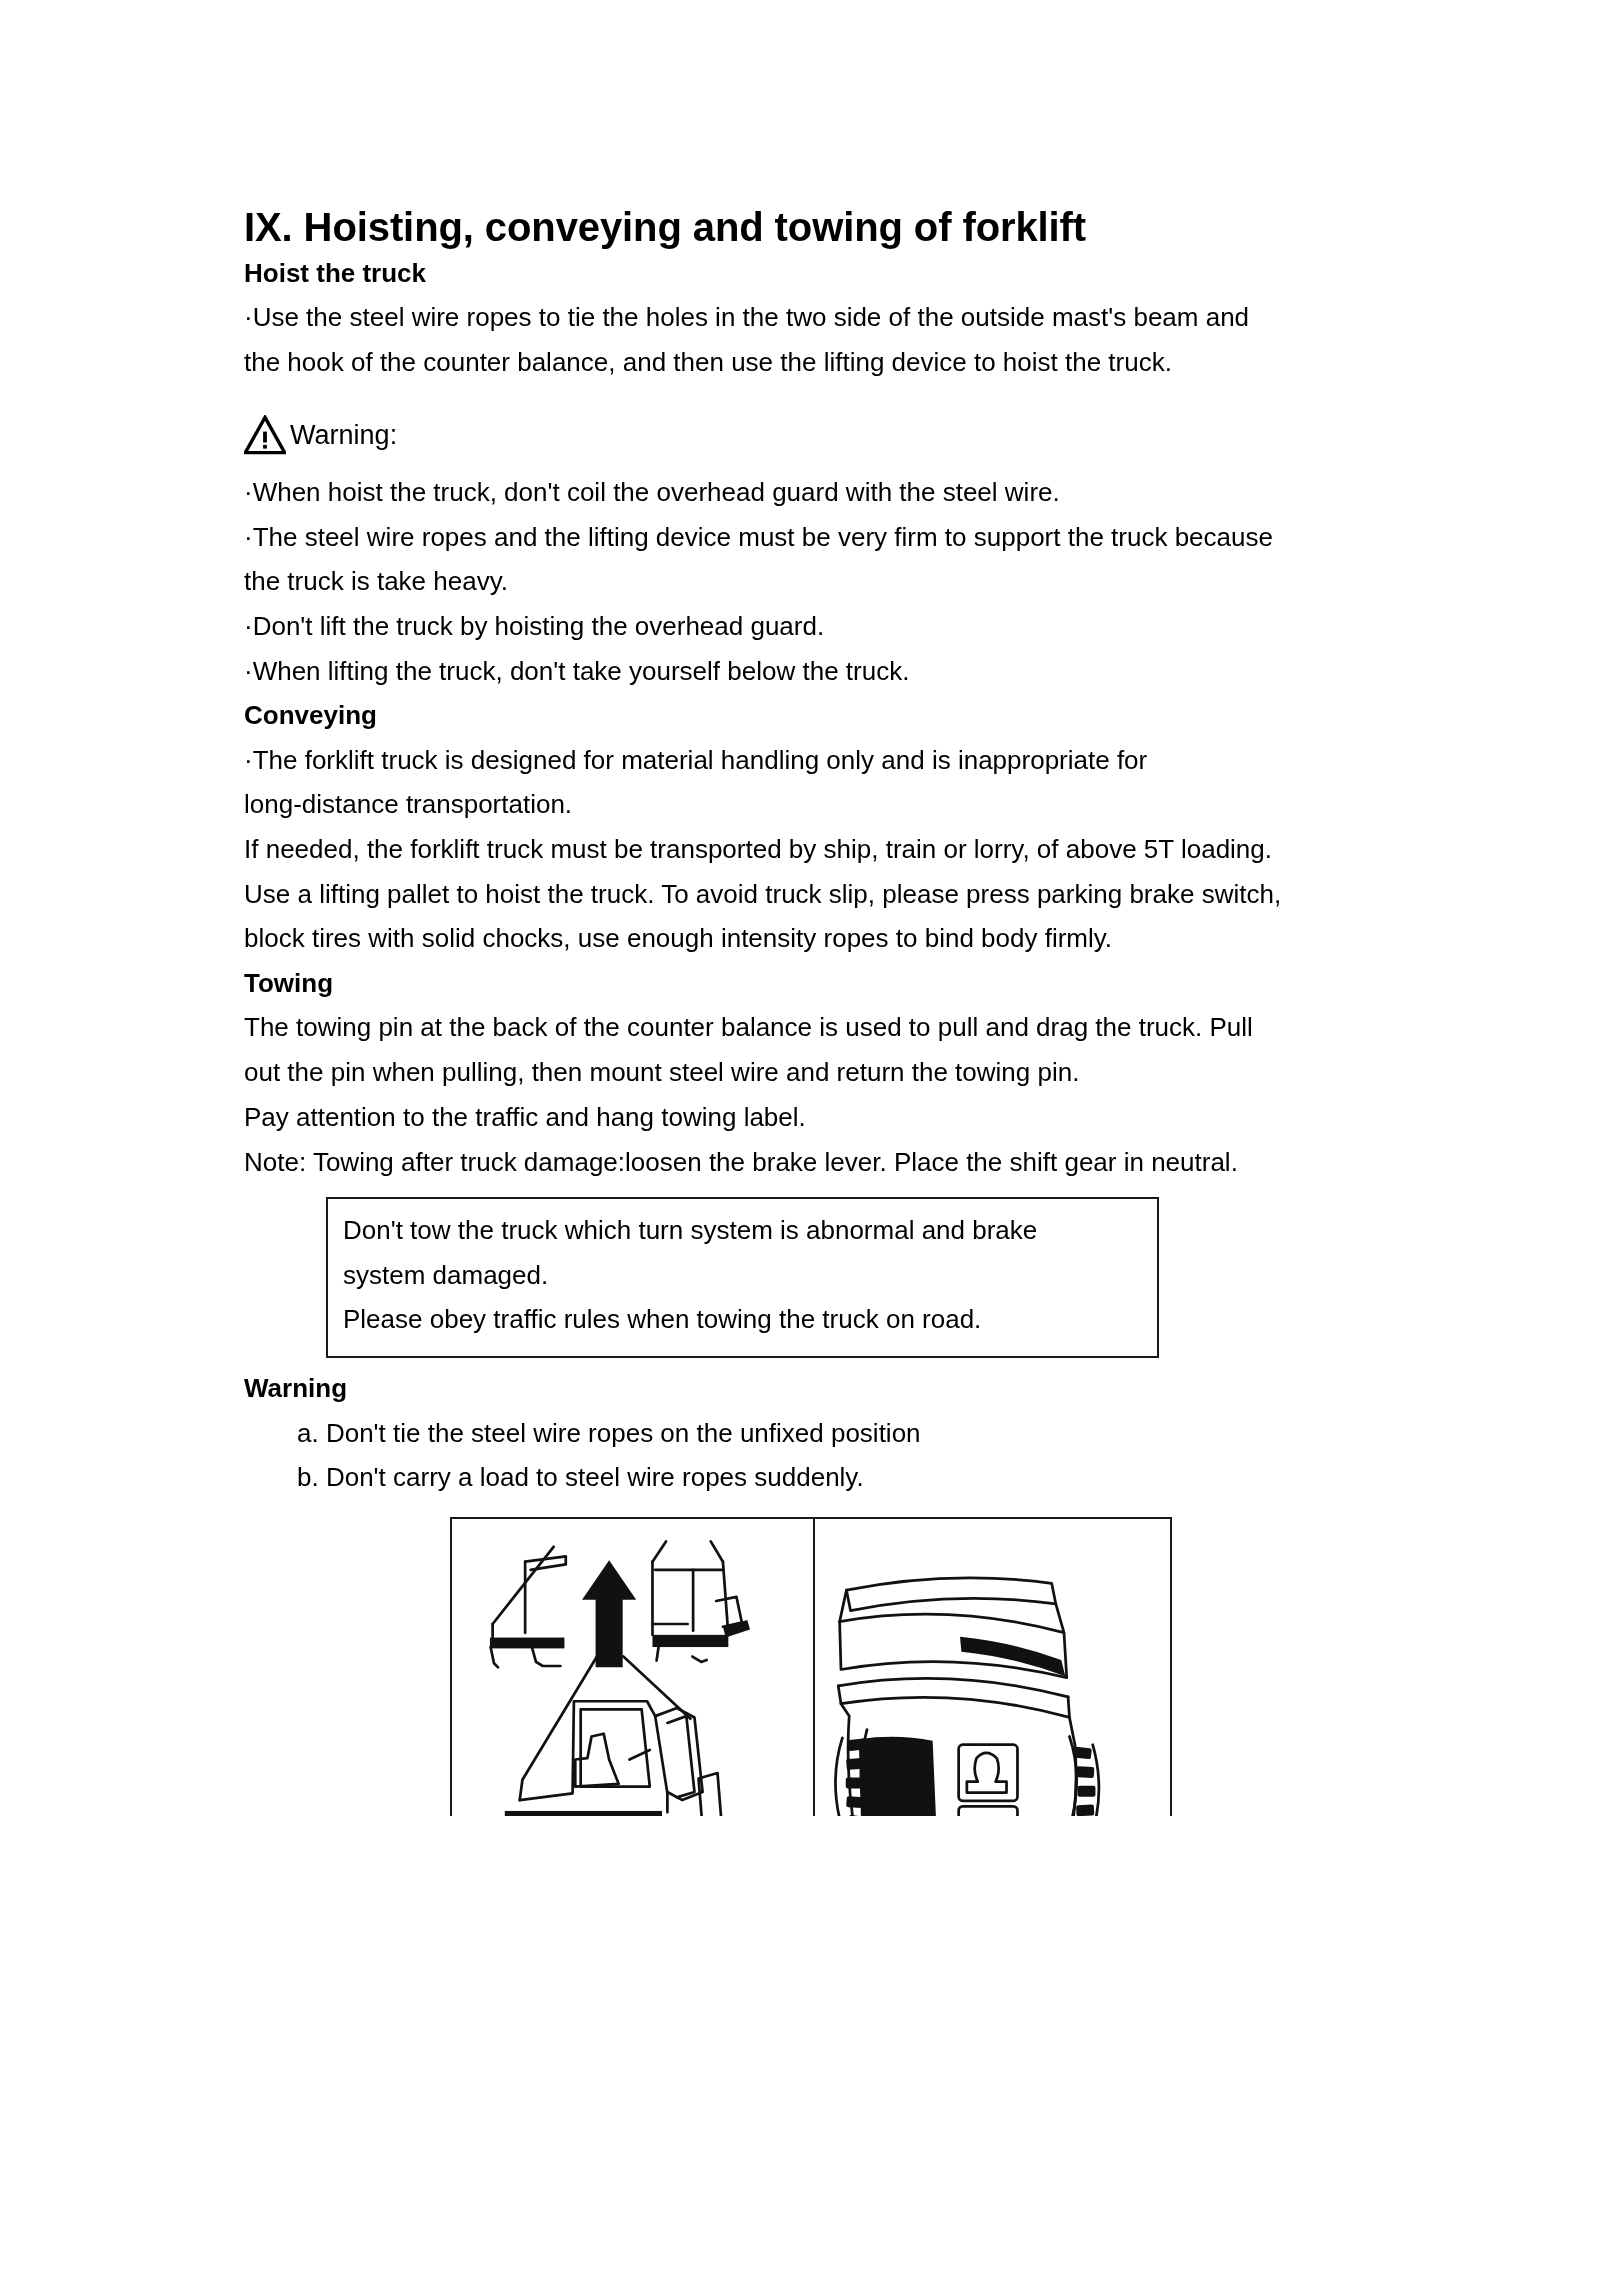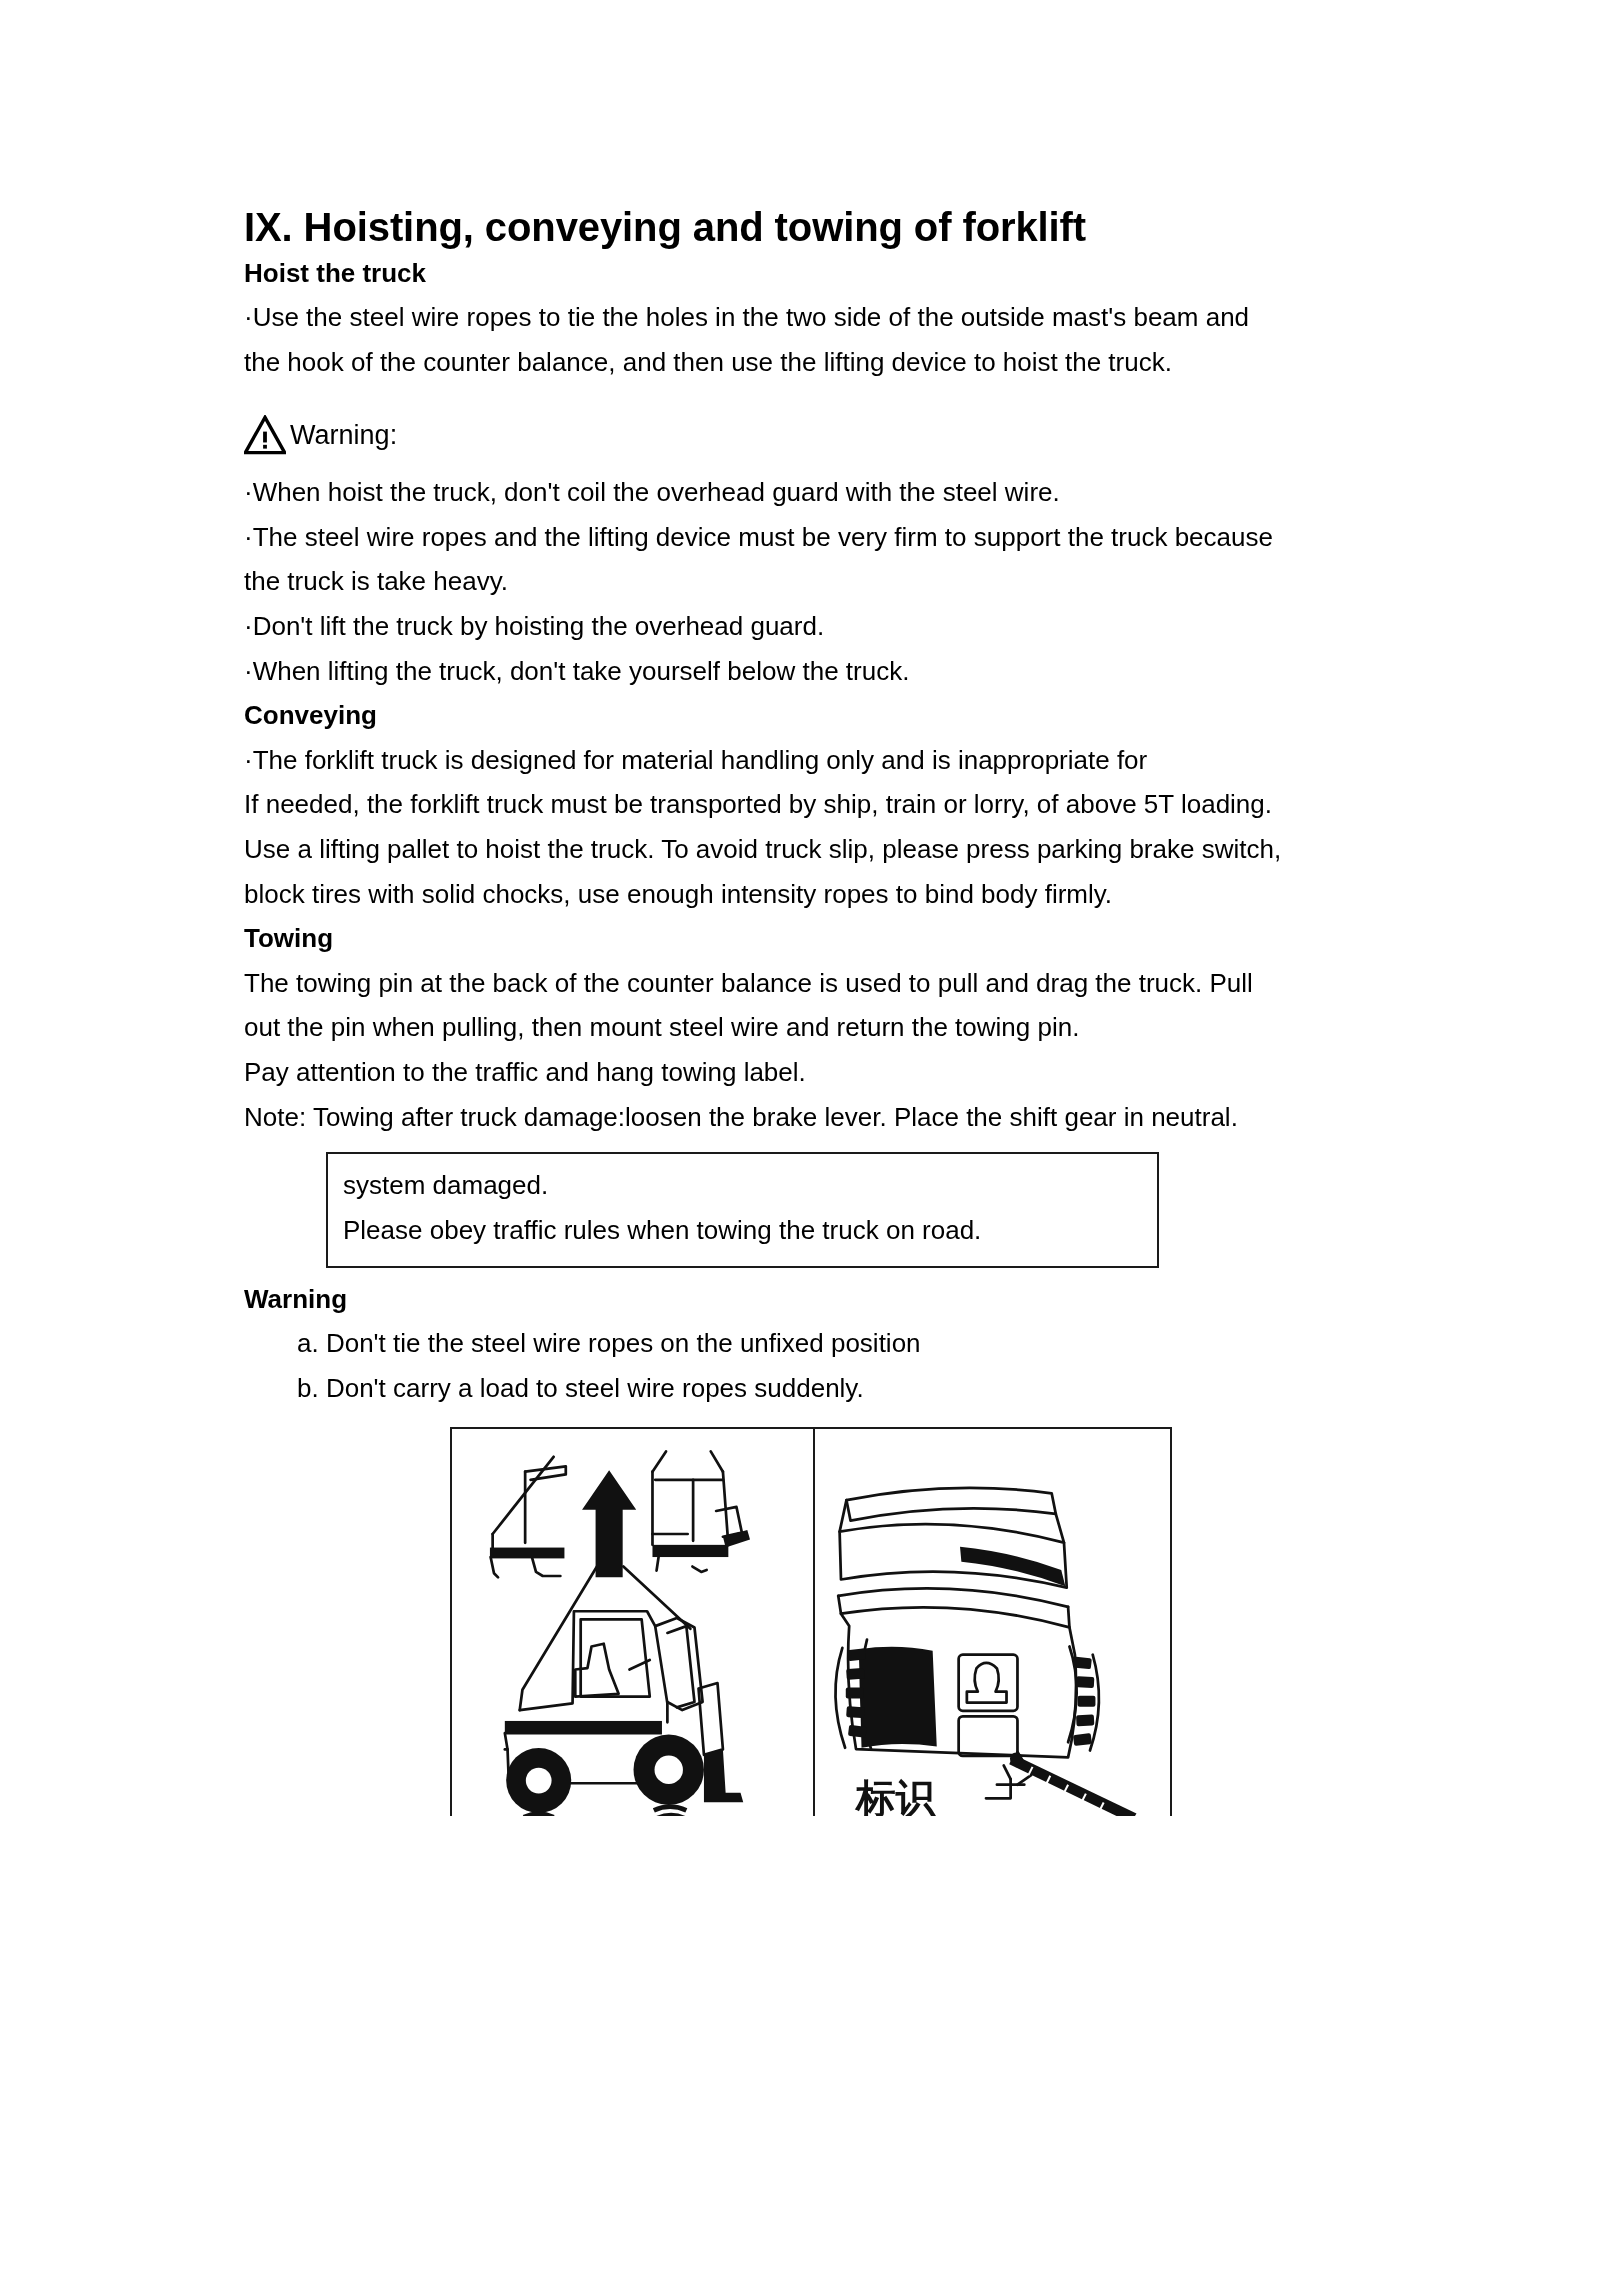--- a/index.html
+++ b/index.html
@@ -160,31 +160,33 @@
     </div>
 
     <p class="body-line">·When hoist the truck, don't coil the overhead guard with the steel wire.</p>
     <p class="body-line">·The steel wire ropes and the lifting device must be very firm to support the truck because</p>
     <p class="body-line">the truck is take heavy.</p>
     <p class="body-line">·Don't lift the truck by hoisting the overhead guard.</p>
     <p class="body-line">·When lifting the truck, don't take yourself below the truck.</p>
 
     <h2 class="sec-heading tight">Conveying</h2>
     <p class="body-line">·The  forklift  truck  is  designed  for  material  handling  only  and  is  inappropriate  for</p>
+    <p class="body-line">long-distance transportation.</p>
     <p class="body-line">If needed, the forklift truck must be transported by ship, train or lorry, of above 5T loading.</p>
     <p class="body-line">Use a lifting pallet to hoist the truck. To avoid truck slip, please press parking brake switch,</p>
     <p class="body-line">block tires with solid chocks, use enough intensity ropes to bind body firmly.</p>
 
     <h2 class="sec-heading tight">Towing</h2>
     <p class="body-line">The towing pin at the back of the counter balance is used to pull and drag the truck. Pull</p>
     <p class="body-line">out the pin when pulling, then mount steel wire and return the towing pin.</p>
     <p class="body-line">Pay attention to the traffic and hang towing label.</p>
     <p class="body-line">Note: Towing  after  truck  damage:loosen  the  brake  lever.  Place  the  shift  gear  in  neutral.</p>
 
     <div class="note-box">
+      <p class="note-line">Don't tow the truck which turn system is abnormal and brake</p>
       <p class="note-line">system damaged.</p>
       <p class="note-line">Please obey traffic rules when towing the truck on road.</p>
     </div>
 
     <h2 class="warn-head">Warning</h2>
     <p class="warn-item">a. Don't tie the steel wire ropes on the unfixed position</p>
     <p class="warn-item">b. Don't carry a load to steel wire ropes suddenly.</p>
 
     <div class="fig-wrap">
 

